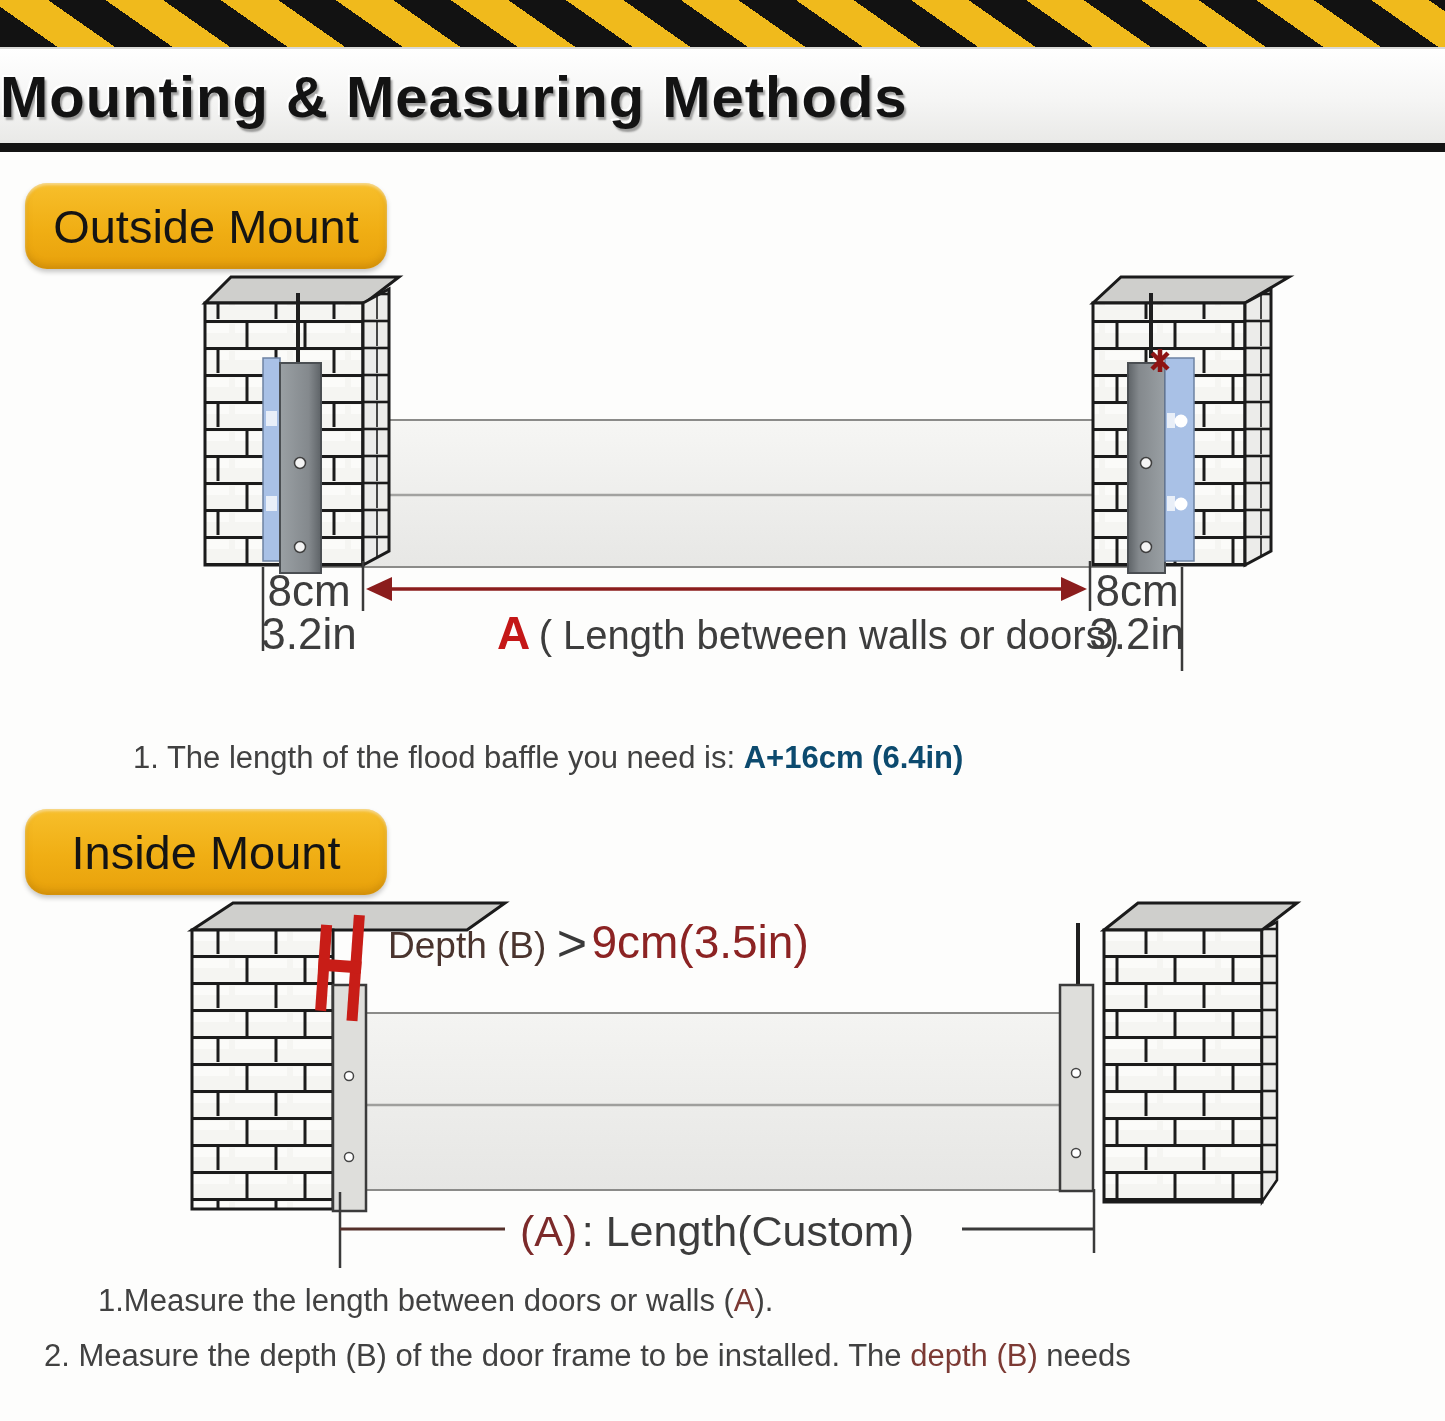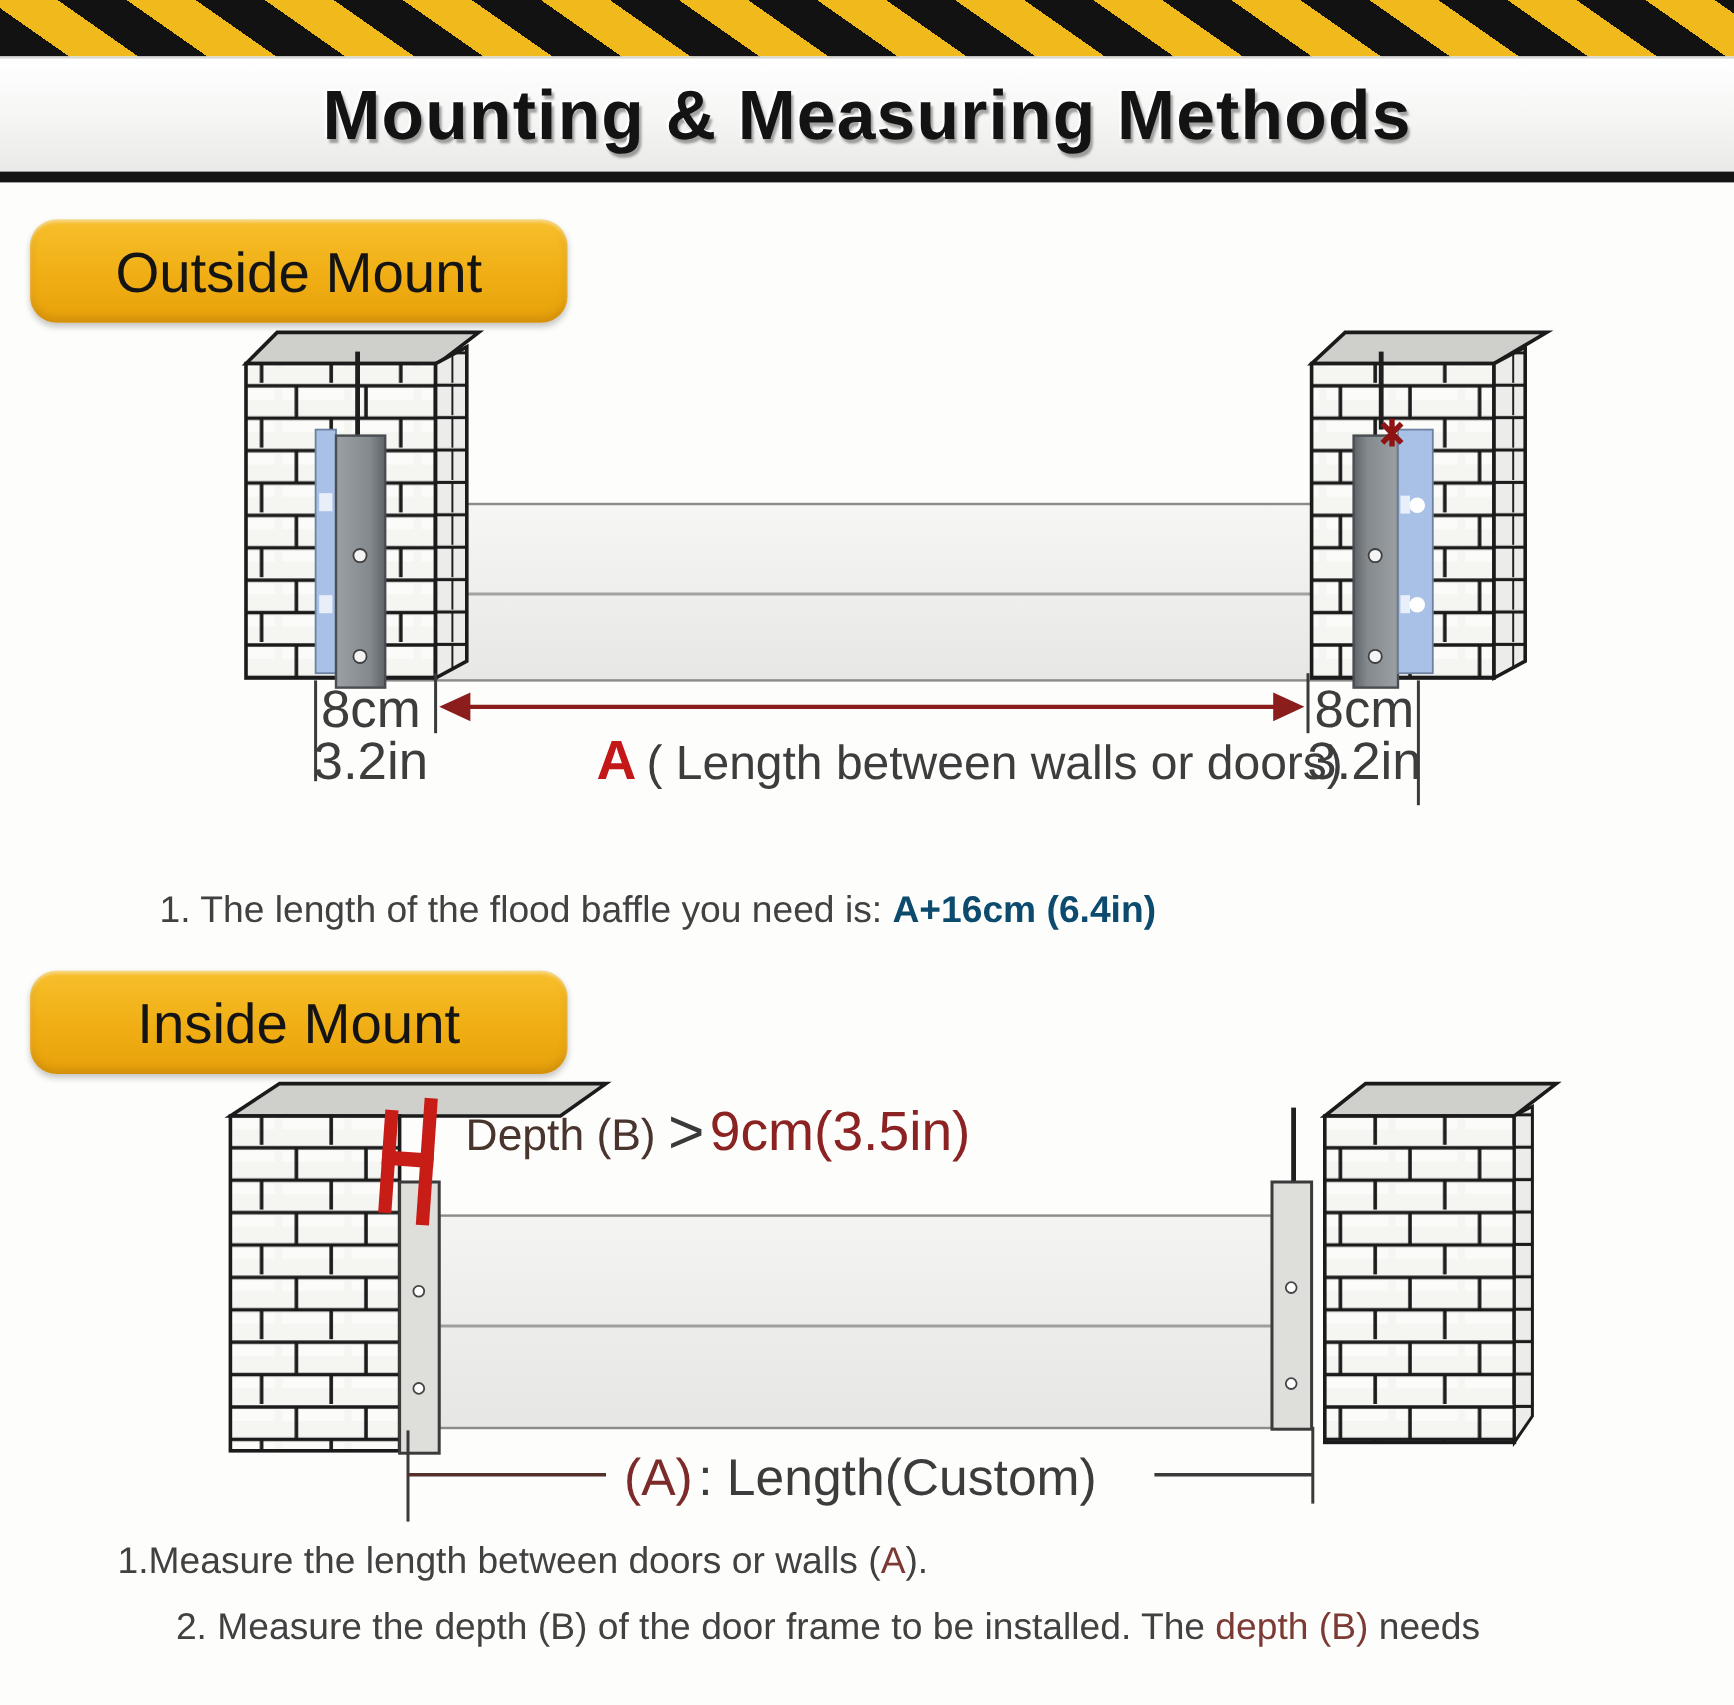--- a/index.html
+++ b/index.html
@@ -10,50 +10,50 @@
   .abs{position:absolute;}
   
   #caution-band{
     top:0;left:0;width:1445px;height:47px;
     background:repeating-linear-gradient(35deg,#121212 0 33px,#f0ba1c 33px 66px);
     border-bottom:2px solid #d9d9d7;
   }
   #title-banner{
     top:49px;left:0;width:1445px;height:94px;
     background:linear-gradient(180deg,#ffffff 0%,#f5f5f4 55%,#e9e9e7 100%);
-    display:flex;align-items:center;justify-content:center;
+    display:flex;align-items:center;
   }
   #page-title{
     font-size:58px;font-weight:bold;color:#131313;letter-spacing:1px;
     text-shadow:-2px -2px 0 rgba(255,255,255,.9), 2px 3px 2px rgba(0,0,0,.35);
     white-space:nowrap;
   }
   #header-rule{top:143px;left:0;width:1445px;height:9px;background:#141414;}
   
   .badge{
-    left:25px;width:448px;height:86px;border-radius:22px;z-index:5;
+    left:25px;width:362px;height:86px;border-radius:22px;z-index:5;
     background:linear-gradient(180deg,#f7bf2b 0%,#f0ae14 55%,#e8a10b 100%);
     box-shadow:0 3px 5px rgba(0,0,0,.22), inset 0 -4px 7px rgba(135,85,0,.25), inset 0 2px 3px rgba(255,255,255,.5);
     display:flex;align-items:center;justify-content:center;
     font-size:47px;color:#141414;white-space:nowrap;
   }
   #badge-outside{top:183px;}
   #badge-inside{top:809px;align-items:center;}
   
   svg{display:block;}
   svg text{font-family:"Liberation Sans",sans-serif;}
   #diagram-outside{top:265px;left:0;}
   #diagram-inside{top:900px;left:0;}
   
   .step-line{position:absolute;font-size:31px;color:#414141;white-space:nowrap;}
   #steps-outside{top:690px;left:0;width:1445px;height:110px;position:absolute;}
   #steps-inside{top:1283px;left:0;width:1445px;height:135px;position:absolute;}
   .accent-red{color:#0c4a6e;font-weight:bold;}
   .accent-maroon{color:#7c3a34;}
-  .centered{width:1380px;text-align:center;left:0;}
+  .centered{width:1380px;left:0;padding-left:44px;}
 </style>
 </head>
 <body>
 
 <div class="abs" id="caution-band"></div>
 <div class="abs" id="title-banner">
   <span id="page-title">Mounting &amp; Measuring Methods</span>
 </div>
 <div class="abs" id="header-rule"></div>
 

